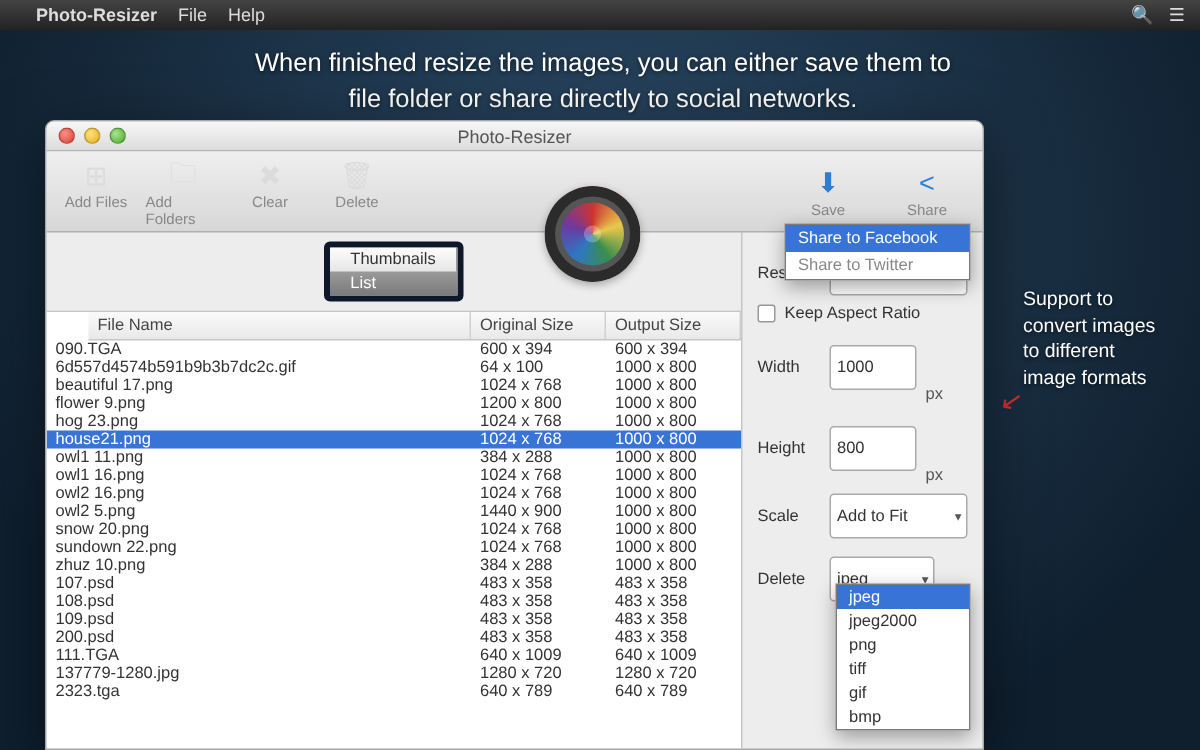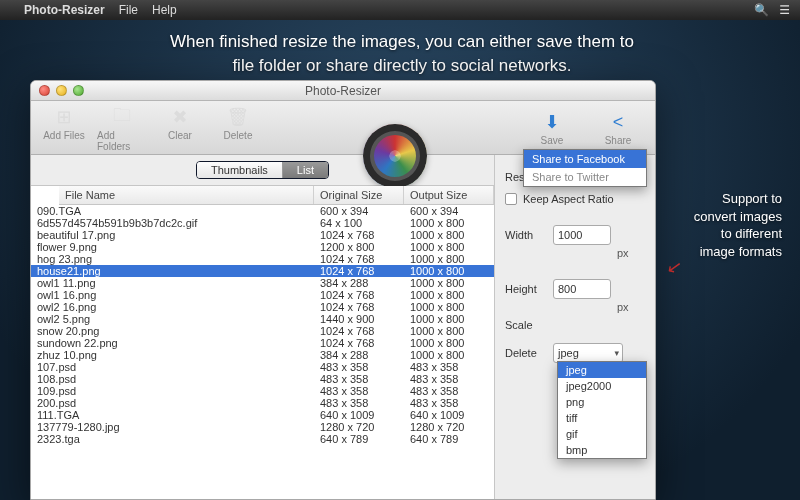--- a/index.html
+++ b/index.html
@@ -27,21 +27,21 @@
   .overlay-text {
     position: absolute; top: 30px; left: 4px; right: 0;
     text-align: center; color: #fff; font-size: 17px;
     text-shadow: 0 1px 3px rgba(0,0,0,.6);
     line-height: 1.4;
   }
 
   
   .callout {
     position: absolute; right: 18px; top: 190px; width: 100px;
-    color: #fff; font-size: 13px; text-align: right;
+    color: #fff; font-size: 13px; text-align: left;
     text-shadow: 0 1px 3px rgba(0,0,0,.6);
     line-height: 1.35;
   }
   .callout-arrow {
     position: absolute; right: 118px; top: 256px;
     color: #d03030; font-size: 18px; transform: rotate(10deg);
   }
 
   
   .window {
@@ -109,21 +109,21 @@
   .share-menu div { padding: 3px 8px; }
   .share-menu .hl { background: #3873d6; color: #fff; }
 
   
   .body { display: flex; height: calc(100% - 74px); }
   .left { flex: 1; display: flex; flex-direction: column; border-right: 1px solid #c6c6c6; overflow: hidden; }
   .right { width: 160px; padding: 6px 10px; font-size: 11px; color: #333; }
 
   
   .tabs { display: flex; justify-content: center; padding: 6px 0; }
-  .segment { display: flex; border: 1px solid #0f172a; border-radius: 4px; overflow: hidden; }
+  .segment { display: flex; border: 4px solid #0f172a; border-radius: 4px; overflow: hidden; flex-direction: column; }
   .segment div { padding: 2px 14px; font-size: 11px; background: linear-gradient(#fdfdfd,#e6e6e6); }
   .segment .active { background: linear-gradient(#9a9a9a,#7a7a7a); color: #fff; }
   .segment div:first-child { border-right: 1px solid #999; }
 
   
   .table { flex: 1; overflow: auto; background: #fff; border-top: 1px solid #c6c6c6; }
   .thead {
     display: flex; position: sticky; top: 0;
     background: linear-gradient(#fafafa,#e9e9e9);
     border-bottom: 1px solid #c6c6c6;
@@ -138,21 +138,21 @@
   .trow .col-name { flex: 1; }
   .trow .col-orig { width: 90px; }
   .trow .col-out  { width: 90px; }
   .trow.sel { background: #3873d6; color: #fff; }
 
   
   .row { display: flex; align-items: center; gap: 6px; margin: 6px 0; }
   .row label { width: 42px; color: #333; }
   .select, .input {
     border: 1px solid #aaa; background: #fff; border-radius: 3px;
-    padding: 1px 4px; font-size: 11px; height: 20px; display: flex; align-items: center;
+    padding: 1px 4px; font-size: 11px; height: 30px; display: flex; align-items: center;
   }
   .select { position: relative; padding-right: 14px; }
   .select::after { content: "▾"; position: absolute; right: 3px; font-size: 9px; color: #555; }
   .input { width: 58px; }
   .px { color: #555; margin-top: 36px; }
   .chk { width: 12px; height: 12px; border: 1px solid #999; border-radius: 2px; background: #fff; }
 
   .format-row { display: flex; align-items: center; gap: 6px; margin-top: 12px; position: relative; }
   .format-dd {
     position: absolute; left: 52px; top: 18px; width: 90px;
@@ -366,20 +366,21 @@
         <div class="input">1000</div>
         <span class="px">px</span>
       </div>
       <div class="row">
         <label>Height</label>
         <div class="input">800</div>
         <span class="px">px</span>
       </div>
       <div class="row">
         <label>Scale</label>
+        <div class="select" style="flex:1">Add to Fit</div>
       </div>
 
       <div class="format-row">
         <label style="width:42px">Delete</label>
         <div class="select" style="width:70px">jpeg</div>
         <div class="format-dd" id="format-dd">
             <div class="hl">jpeg</div>
             <div>jpeg2000</div>
             <div>png</div>
             <div>tiff</div>

